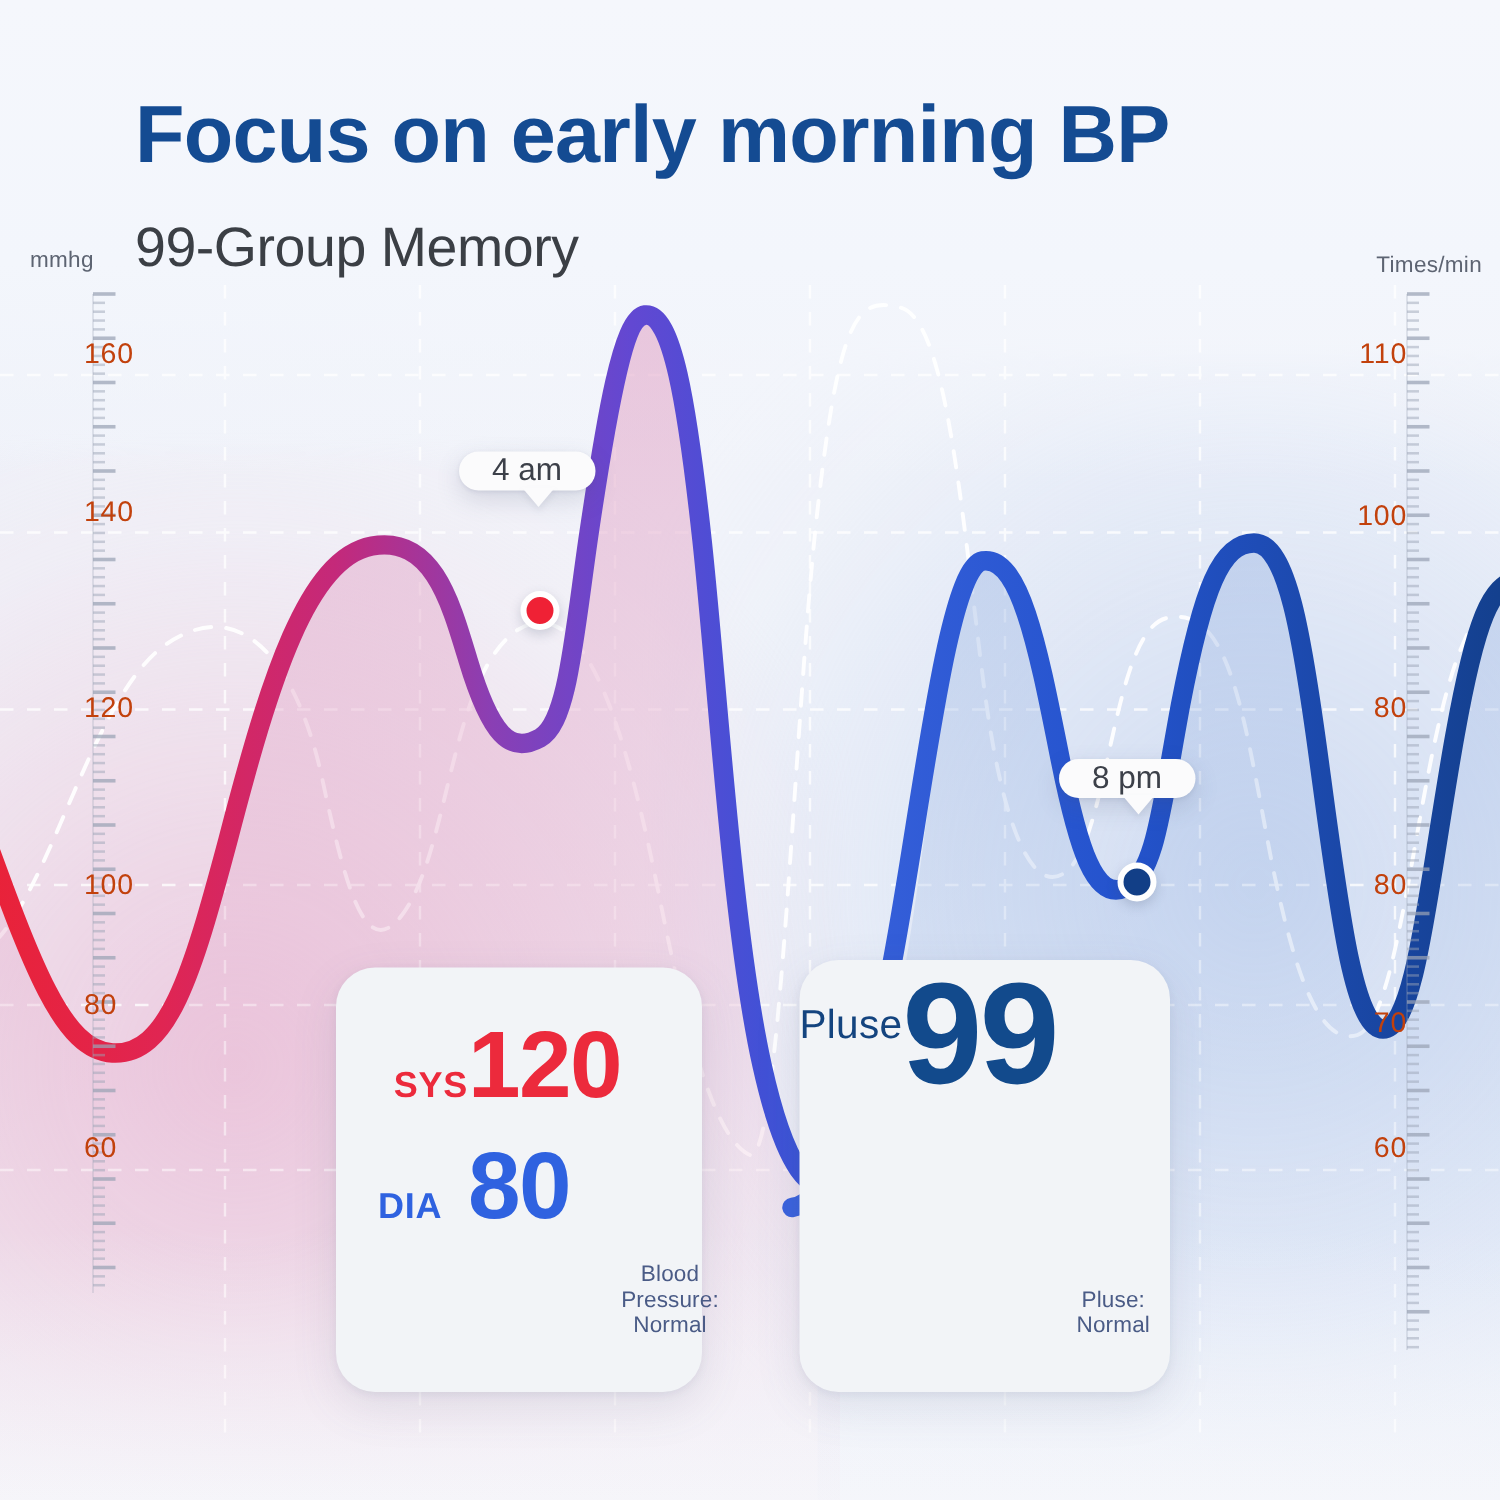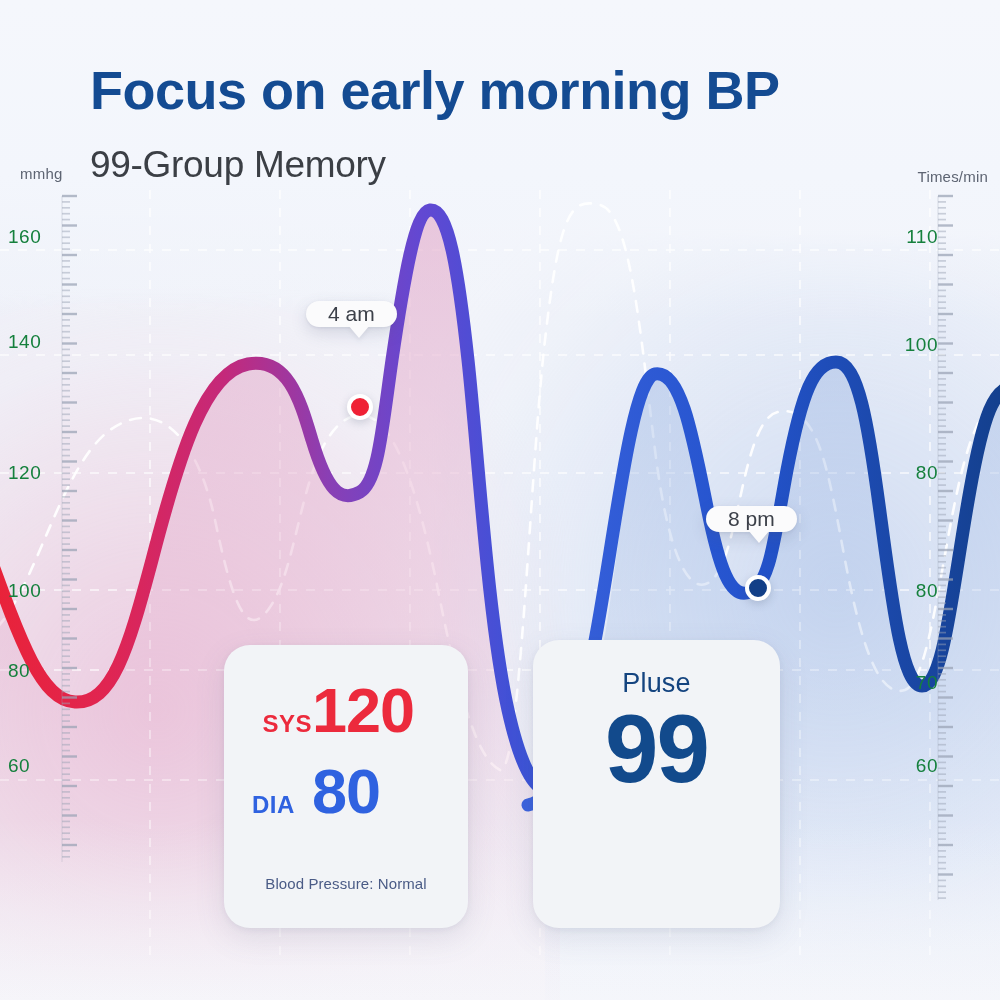--- a/index.html
+++ b/index.html
@@ -23,21 +23,21 @@
   .bg-topwhite{position:absolute;left:0;top:0;width:1000px;height:320px;
      background:linear-gradient(180deg,#f5f7fc 0%,#f3f6fc 55%,rgba(243,246,252,0) 100%);}
   .bg-botwhite{position:absolute;left:0;bottom:0;width:1000px;height:180px;
      background:linear-gradient(0deg,#f6f7fb 0%,rgba(246,247,251,0) 100%);}
 
   
   #chart{position:absolute;left:0;top:0;width:1000px;height:1000px;}
 
   
   .ax-unit{position:absolute;font-size:15px;color:#5d6472;letter-spacing:.2px;}
-  .ax-tick{position:absolute;font-size:19px;color:#15803d;letter-spacing:.5px;}
+  .ax-tick{position:absolute;font-size:19px;color:#c2410c;letter-spacing:.5px;margin-left:48px;}
   .ax-tick.left{left:8px;}
   .ax-tick.right{right:62px;}
 
   
   .title{position:absolute;left:90px;top:62px;font-size:54px;font-weight:700;
      color:#144b92;letter-spacing:-.5px;line-height:1.05;white-space:nowrap;}
   .subtitle{position:absolute;left:90px;top:128px;font-size:37px;font-weight:400;
      color:#3b3f45;letter-spacing:-.3px;white-space:nowrap;margin-top:16px;}
 
   
@@ -55,21 +55,21 @@
   
   .dot{position:absolute;width:26px;height:26px;border-radius:50%;
      border:4px solid #ffffff;box-sizing:border-box;
      box-shadow:0 3px 8px rgba(70,80,110,.22);}
   #dot-am{left:347px;top:394px;background:#ef2135;}
   #dot-pm{left:745px;top:575px;background:#123f87;}
 
   
   .card{position:absolute;background:#f2f4f7;border-radius:26px;
      box-shadow:0 10px 30px rgba(90,100,130,.13),0 2px 6px rgba(90,100,130,.09);
-     display:flex;flex-direction:column;}
+     display:flex;flex-direction:row;}
   #card-bp{left:224px;top:645px;width:244px;height:283px;}
   #card-pulse{left:533px;top:640px;width:247px;height:288px;}
 
   .bp-rows{padding:34px 0 0 0;}
   .bp-row{display:flex;align-items:baseline;justify-content:flex-start;}
   .bp-row .lbl{font-size:24px;font-weight:700;letter-spacing:.5px;}
   .bp-row .val{font-size:63px;font-weight:700;line-height:1;letter-spacing:-1px;}
   #row-sys{padding-left:28px;text-align:right;}
   #row-sys .lbl{color:#ec2a3c;width:60px;}
   #row-sys .val{color:#ec2a3c;}
@@ -458,15 +458,16 @@
         <span class="lbl">DIA</span>
         <span class="val">80</span>
       </div>
     </div>
     <div class="card-foot">Blood Pressure: Normal</div>
   </div>
 
   <div class="card" id="card-pulse">
     <div class="pulse-title">Pluse</div>
     <div class="pulse-val">99</div>
+    <div class="card-foot">Pluse: Normal</div>
   </div>
 
 </div>
 
 </body></html>

